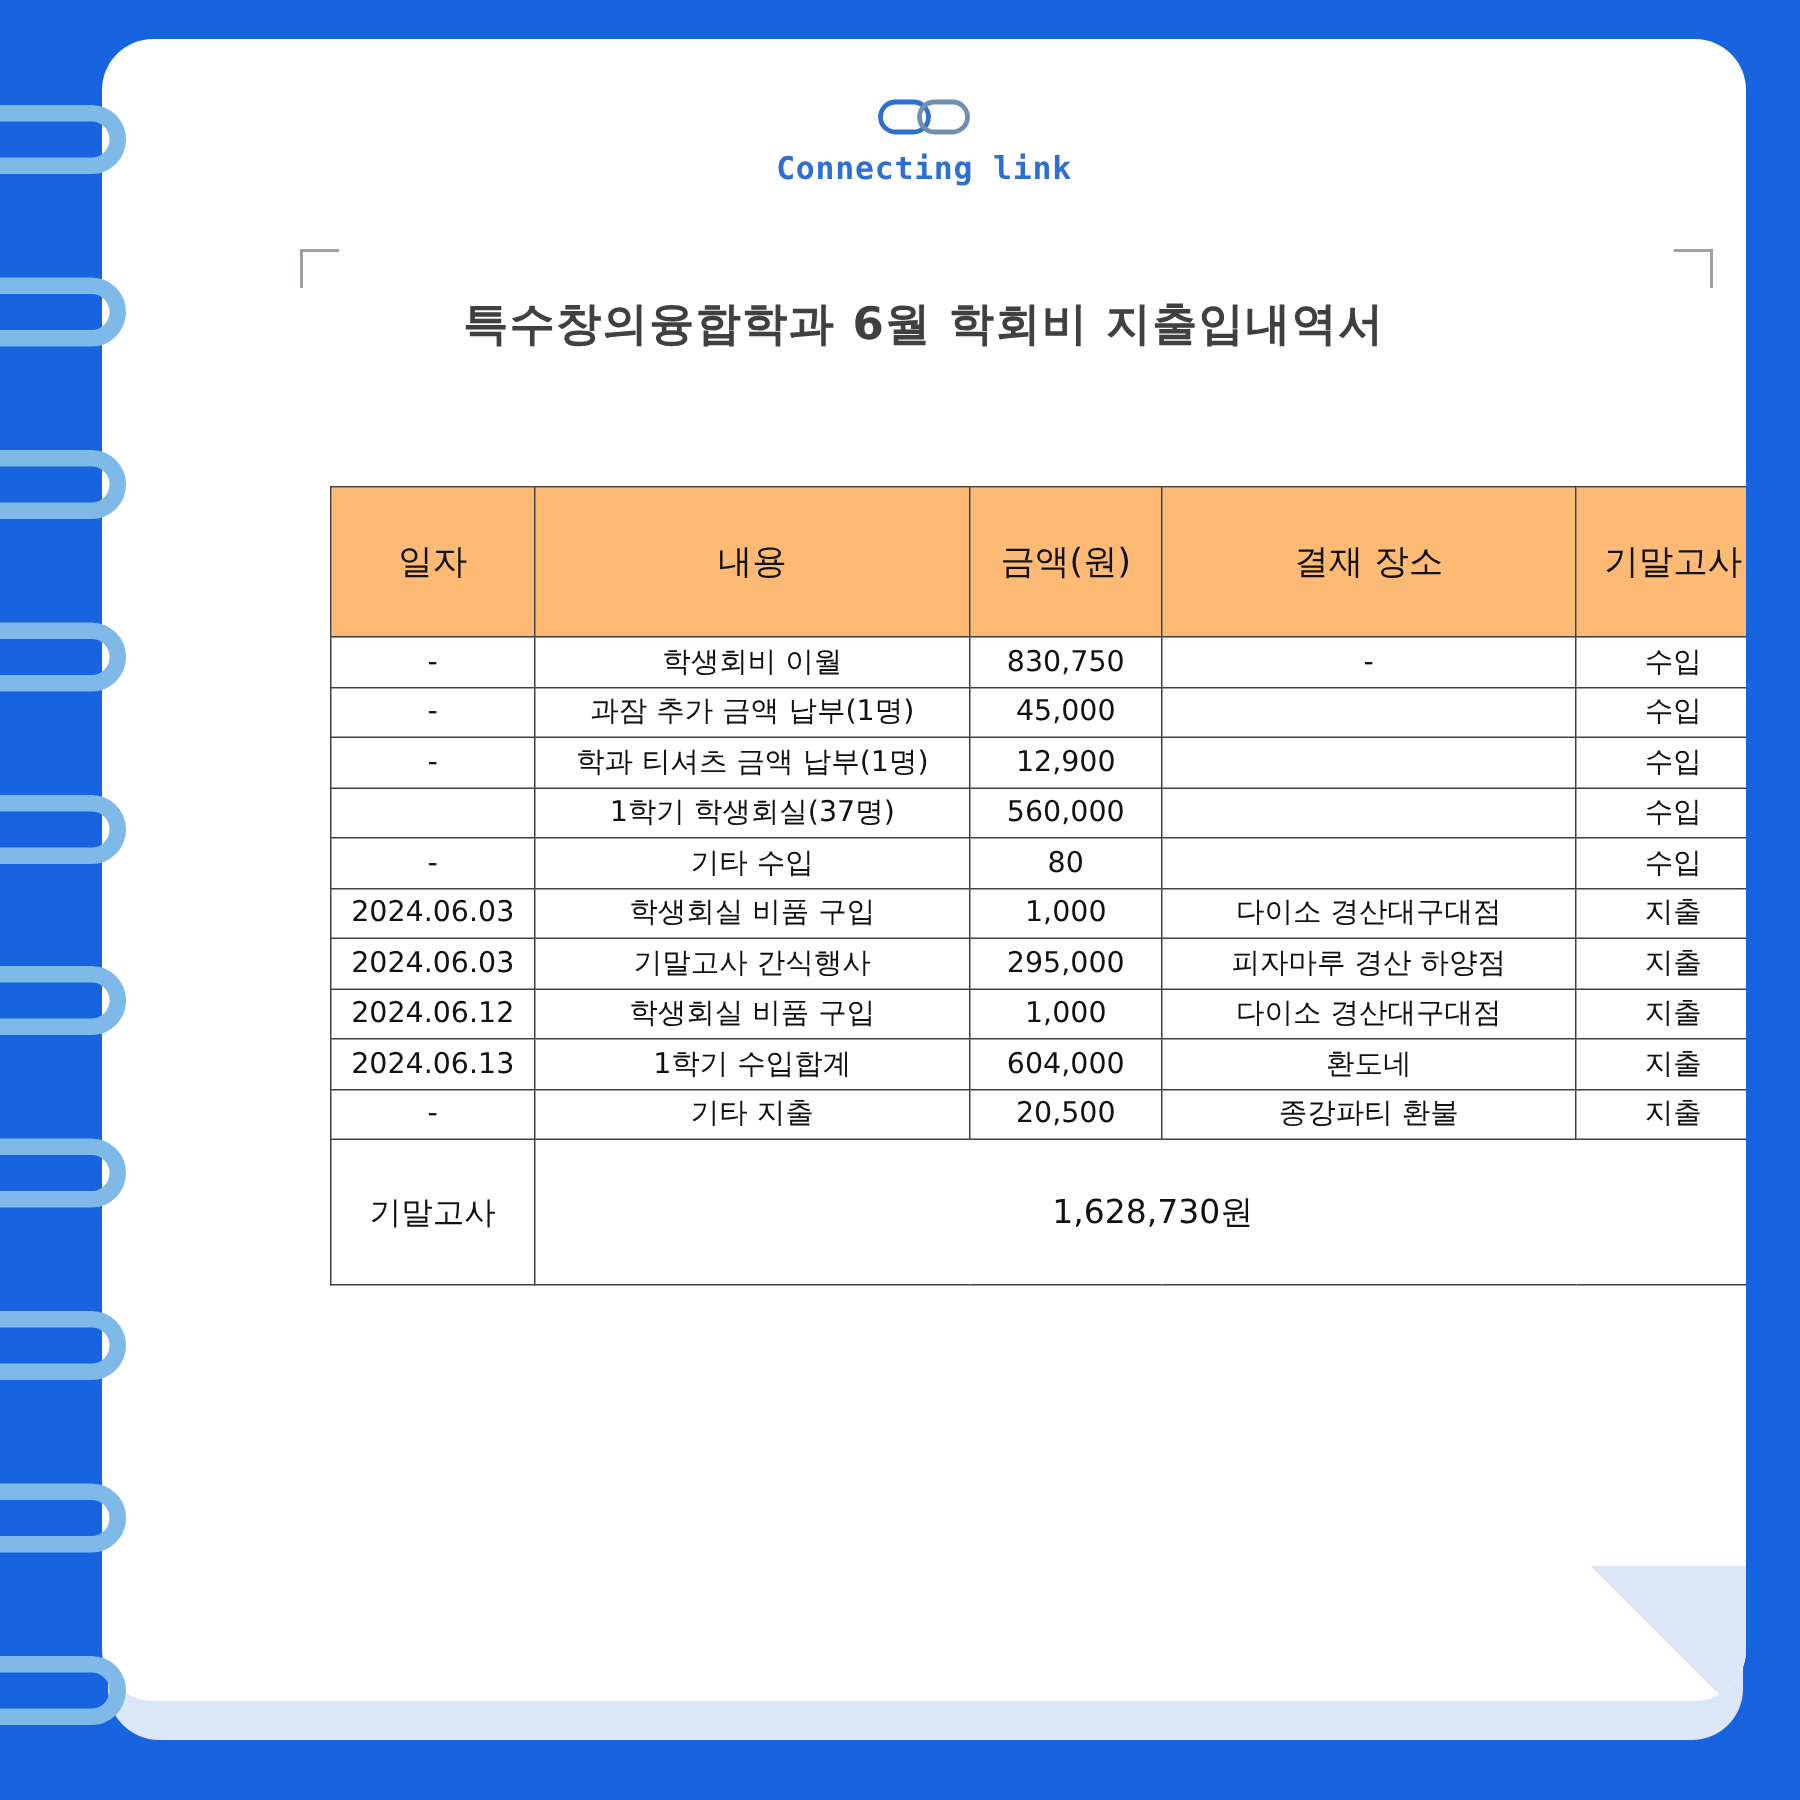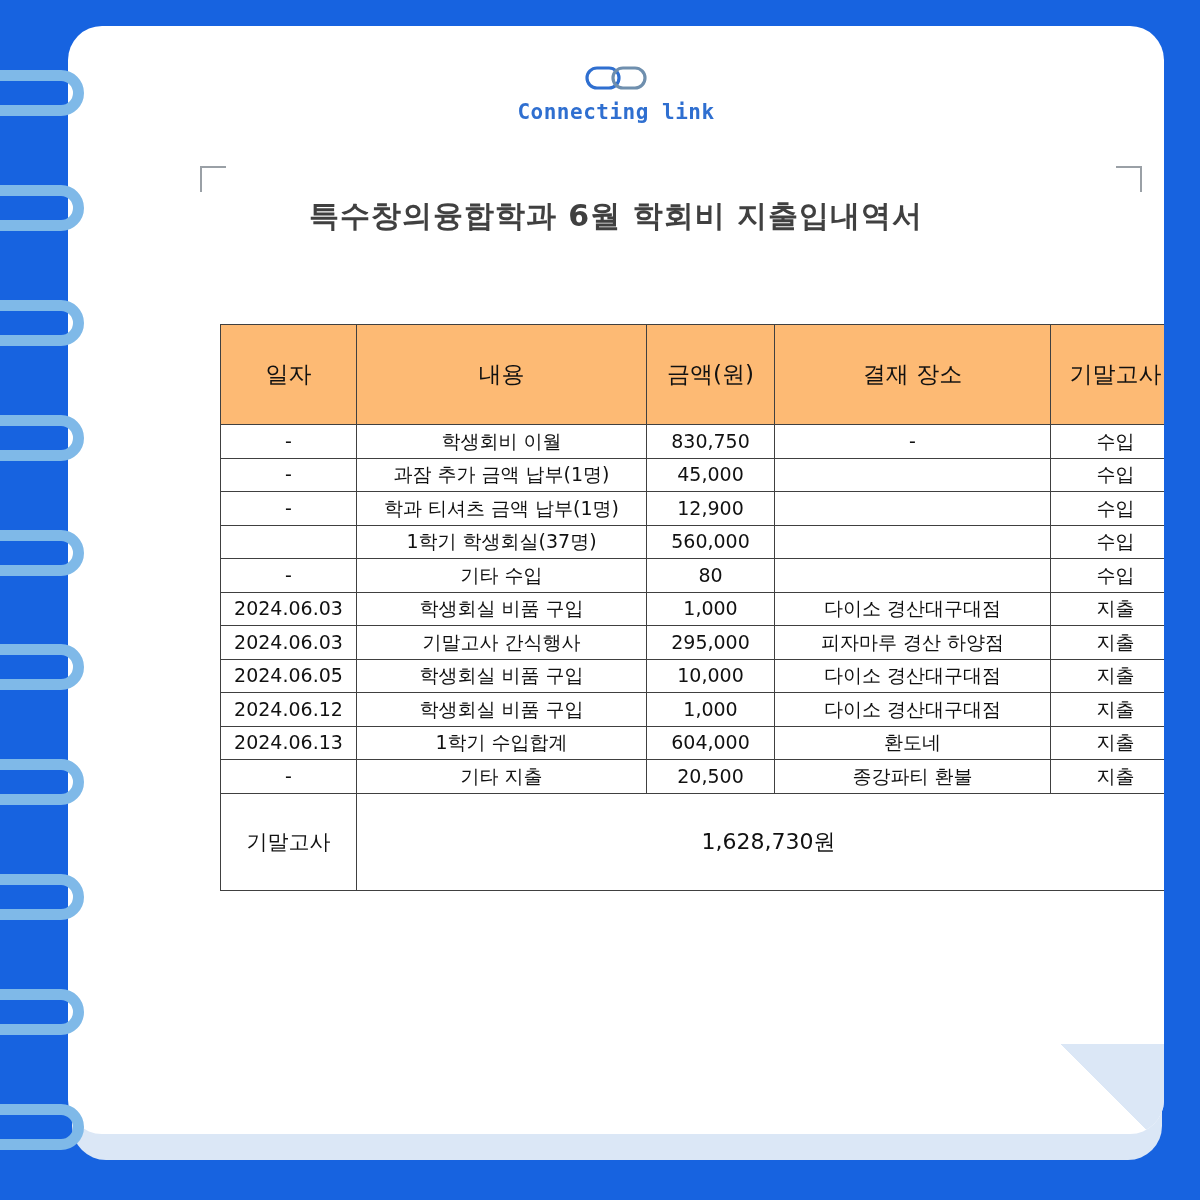--- a/index.html
+++ b/index.html
@@ -242,27 +242,20 @@
           <td>지출</td>
         </tr>
         <tr class="item-row">
           <td>2024.06.03</td>
           <td>기말고사 간식행사</td>
           <td>295,000</td>
           <td>피자마루 경산 하양점</td>
           <td>지출</td>
         </tr>
         <tr class="item-row">
-          <td>2024.06.05</td>
-          <td>학생회실 비품 구입</td>
-          <td>10,000</td>
-          <td>다이소 경산대구대점</td>
-          <td>지출</td>
-        </tr>
-        <tr class="item-row">
           <td>2024.06.12</td>
           <td>학생회실 비품 구입</td>
           <td>1,000</td>
           <td>다이소 경산대구대점</td>
           <td>지출</td>
         </tr>
         <tr class="item-row">
           <td>2024.06.13</td>
           <td>1학기 수입합계</td>
           <td>604,000</td>

